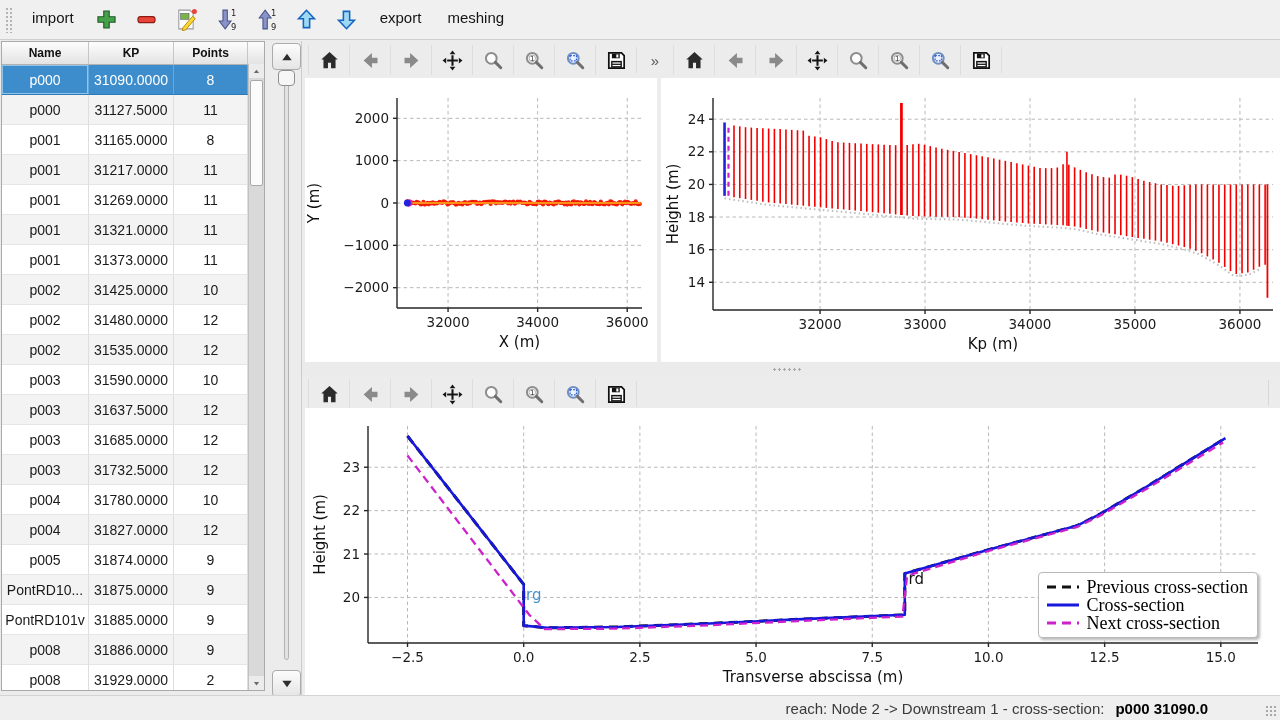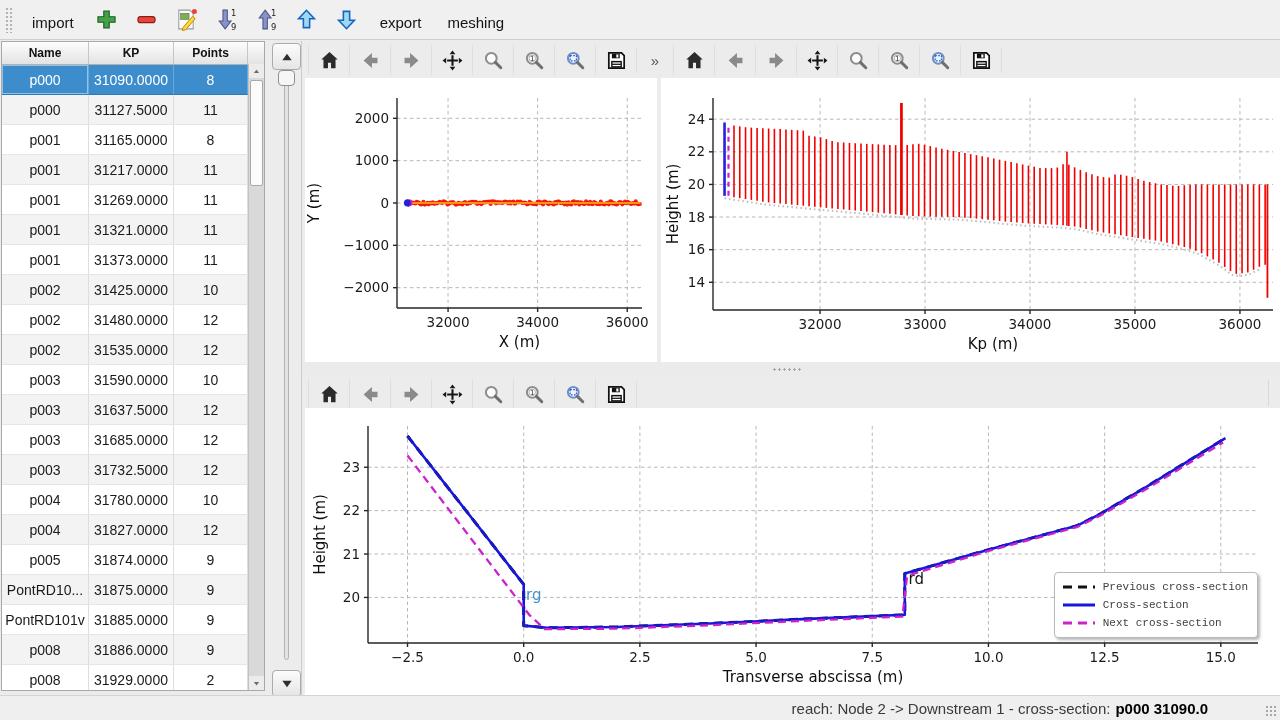--- a/index.html
+++ b/index.html
@@ -71,36 +71,36 @@
   svg text.axlabel{font-family:"DejaVu Sans",sans-serif;font-size:15px;fill:#101010}
   svg text.anno{font-family:"DejaVu Sans",sans-serif;font-size:15px}
   svg line.grid{stroke:#b8b8b8;stroke-dasharray:3.5 3;stroke-width:1}
   svg line.spine,svg line.tickmark{stroke:#262626;stroke-width:1.4}
 
   
   #legend{position:absolute;right:22px;bottom:57px;background:#fff;border:1px solid #b9b9b9;border-radius:4px;
     padding:5px 9px 5px 7px;box-shadow:2px 2px 3px rgba(0,0,0,.28)}
   .lg-row{display:flex;align-items:center;height:18px}
   .lg-row svg{width:34px;height:10px;margin-right:7px}
-  .lg-label{font-family:Liberation Mono, monospace;font-size:11px;color:#404040;white-space:nowrap}
+  .lg-label{font-family:Liberation Serif, serif;font-size:18px;color:#000000;white-space:nowrap}
 
   
   #status-bar{position:absolute;left:0;bottom:0;width:1280px;height:25px;background:#efefef;
     border-top:1px solid #d4d4d4;box-sizing:border-box;font-size:15px;color:#3a3a3a;
     display:flex;align-items:center;justify-content:flex-end;padding-right:72px}
-  #status-bar b{color:#000;margin-left:5px}
+  #status-bar b{color:#000;margin-left:11px}
   #resize-grip{position:absolute;right:3px;bottom:3px;width:12px;height:12px;
     background-image:radial-gradient(#a8a8a8 1px,transparent 1.3px);background-size:4px 4px}
 </style>
 </head>
 <body>
 
 <div id="app-toolbar">
   <div class="tb-grip"></div>
-  <span id="app-toolbar-items" style="display:flex;align-items:flex-end;gap:4px">
+  <span id="app-toolbar-items" style="display:flex;align-items:flex-start;gap:4px">
       <button class="tb-text">import</button>
       <span class="tb-icon">
         <svg viewBox="0 0 24 24">
           <path d="M9.4 3.8h5.2v5.6H20.2v5.2h-5.6V20.2H9.4v-5.6H3.8V9.4h5.6Z" fill="#46a14b" stroke="#1d5c22" stroke-width="1.1"></path>
         </svg>
       </span>
       <span class="tb-icon">
         <svg viewBox="0 0 24 24">
           <rect x="3.8" y="9.2" width="16.4" height="5.8" rx="2.4" fill="#e8453a" stroke="#8e1b12" stroke-width="1.1"></rect>
         </svg>

